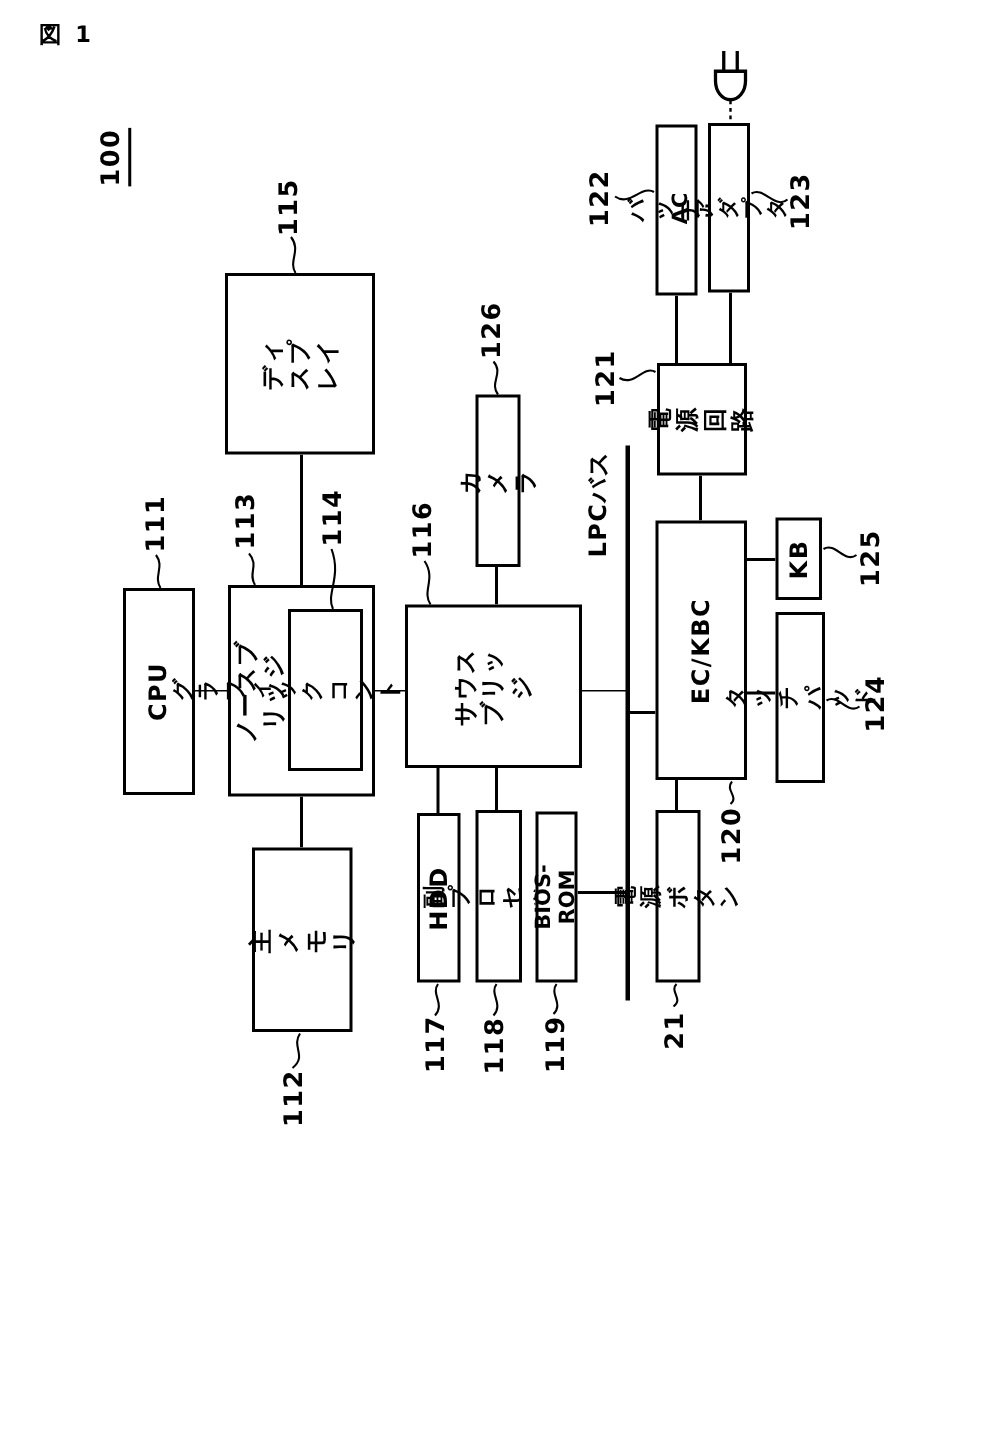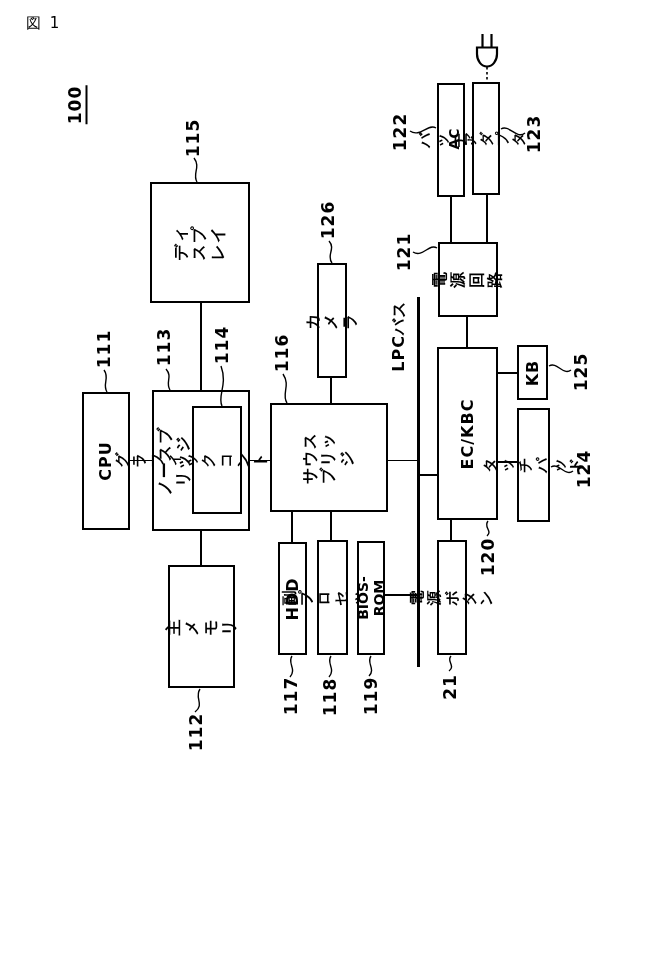--- a/index.html
+++ b/index.html
@@ -8,21 +8,21 @@
   .box{position:absolute;border:2.5px solid #000;background:#fff;box-sizing:border-box;}
   .box-dashedless{border-width:2px;}
   .vlabel{position:absolute;transform:translate(-50%,-50%) rotate(-90deg);
           white-space:pre-line;text-align:center;font-weight:bold;font-size:16px;
           line-height:1.15;letter-spacing:1px;}
   .center{left:50%;top:50%;}
   .ref{position:absolute;transform:translate(-50%,-50%) rotate(-90deg);
        white-space:nowrap;font-weight:bold;font-size:17px;letter-spacing:1px;}
   .ref-underline{border-bottom:2px solid #000;padding-bottom:1px;}
   .wire{position:absolute;background:#000;}
-  .figlabel{position:absolute;left:26px;top:14px;font-weight:normal;font-size:15px;letter-spacing:2px;}
+  .figlabel{position:absolute;left:26px;top:14px;font-weight:bold;font-size:15px;letter-spacing:2px;}
   svg.overlay{position:absolute;left:0;top:0;pointer-events:none;}
   .leader{fill:none;stroke:#000;stroke-width:1.4;}
   .plugline{fill:none;stroke:#000;stroke-width:2.2;}
   .cord{fill:none;stroke:#000;stroke-width:1.6;stroke-dasharray:2.5 2.5;}
 </style>
 </head>
 <body>
 
 <div class="page">
 

